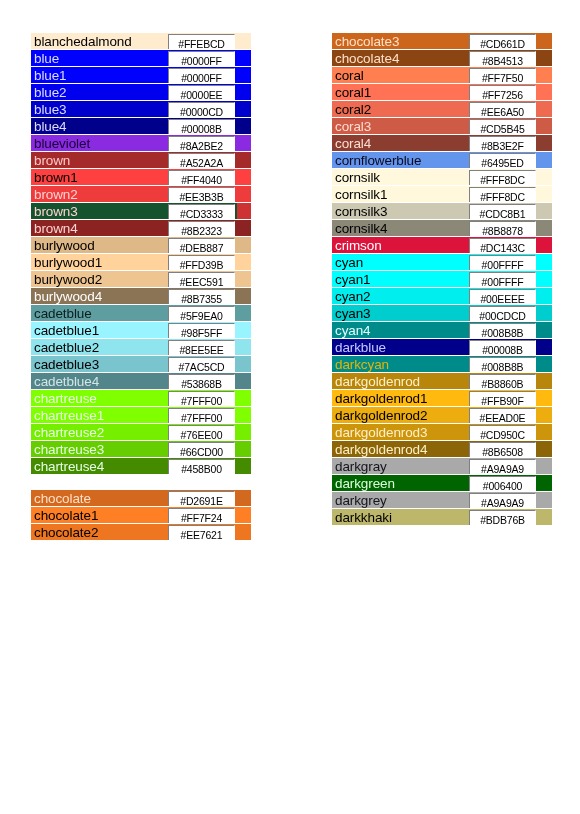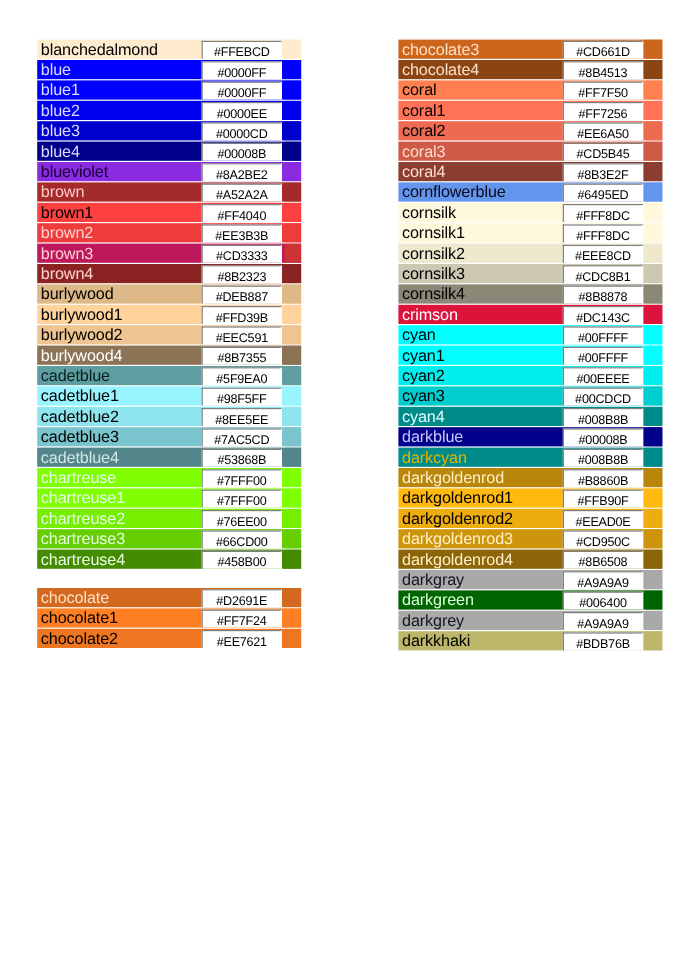--- a/index.html
+++ b/index.html
@@ -145,21 +145,21 @@
         </span>
         <span class="swatch-tail" style="background: rgb(255, 64, 64);"></span>
       </div>
       <div class="row" style="background: rgb(238, 59, 59);">
         <span class="name" style="color: rgb(255, 210, 210);">brown2</span>
         <span class="hexbox">
           <span class="hextext">#EE3B3B</span>
         </span>
         <span class="swatch-tail" style="background: rgb(238, 59, 59);"></span>
       </div>
-      <div class="row" style="background: #be185d;">
+      <div class="row" style="background: #14532d;">
         <span class="name" style="color: rgb(255, 210, 210);">brown3</span>
         <span class="hexbox">
           <span class="hextext">#CD3333</span>
         </span>
         <span class="swatch-tail" style="background: rgb(205, 51, 51);"></span>
       </div>
       <div class="row" style="background: rgb(139, 35, 35);">
         <span class="name" style="color: rgb(255, 210, 210);">brown4</span>
         <span class="hexbox">
           <span class="hextext">#8B2323</span>
@@ -350,27 +350,20 @@
         </span>
         <span class="swatch-tail" style="background: rgb(255, 248, 220);"></span>
       </div>
       <div class="row" style="background: rgb(255, 248, 220);">
         <span class="name" style="color: rgb(0, 0, 0);">cornsilk1</span>
         <span class="hexbox">
           <span class="hextext">#FFF8DC</span>
         </span>
         <span class="swatch-tail" style="background: rgb(255, 248, 220);"></span>
       </div>
-      <div class="row" style="background: rgb(238, 232, 205);">
-        <span class="name" style="color: rgb(0, 0, 0);">cornsilk2</span>
-        <span class="hexbox">
-          <span class="hextext">#EEE8CD</span>
-        </span>
-        <span class="swatch-tail" style="background: rgb(238, 232, 205);"></span>
-      </div>
       <div class="row" style="background: rgb(205, 200, 177);">
         <span class="name" style="color: rgb(0, 0, 0);">cornsilk3</span>
         <span class="hexbox">
           <span class="hextext">#CDC8B1</span>
         </span>
         <span class="swatch-tail" style="background: rgb(205, 200, 177);"></span>
       </div>
       <div class="row" style="background: rgb(139, 136, 120); padding-left: 36px;">
         <span class="name" style="color: rgb(0, 0, 0);">cornsilk4</span>
         <span class="hexbox">

